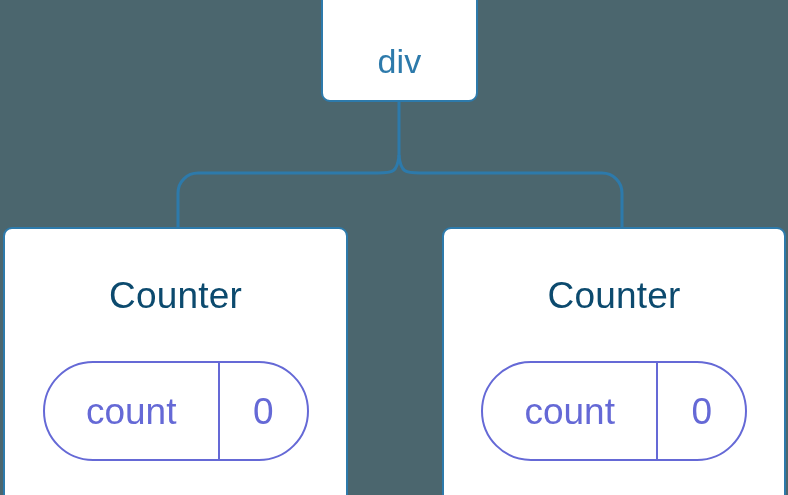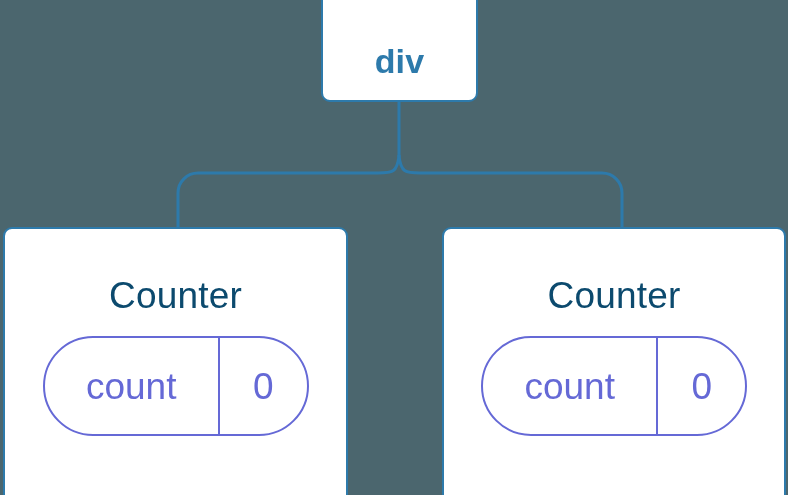--- a/index.html
+++ b/index.html
@@ -49,21 +49,20 @@
     display: flex;
     align-items: flex-end;
     justify-content: center;
     padding-bottom: 22px;
   }
   #node-div .node-title {
     font-size: 34px;
     color: #2d7aab;
     line-height: 1;
     letter-spacing: 0.2px;
-    font-weight: bold;
   }
 
   
   .node-component {
     top: 227px;
     height: 280px;
     display: flex;
     flex-direction: column;
     align-items: center;
     padding-top: 48px;
@@ -75,21 +74,21 @@
   .node-component .node-title {
     font-size: 37px;
     color: #0c4a6e;
     line-height: 1;
     letter-spacing: 0.2px;
   }
 
   
   .state-pill {
     position: relative;
-    margin-top: 22px;
+    margin-top: 47px;
     width: 266px;
     height: 100px;
     border: 2px solid #6569d6;
     border-radius: 50px;
     box-sizing: border-box;
     display: flex;
     align-items: stretch;
     background: transparent;
   }
   .state-key,

